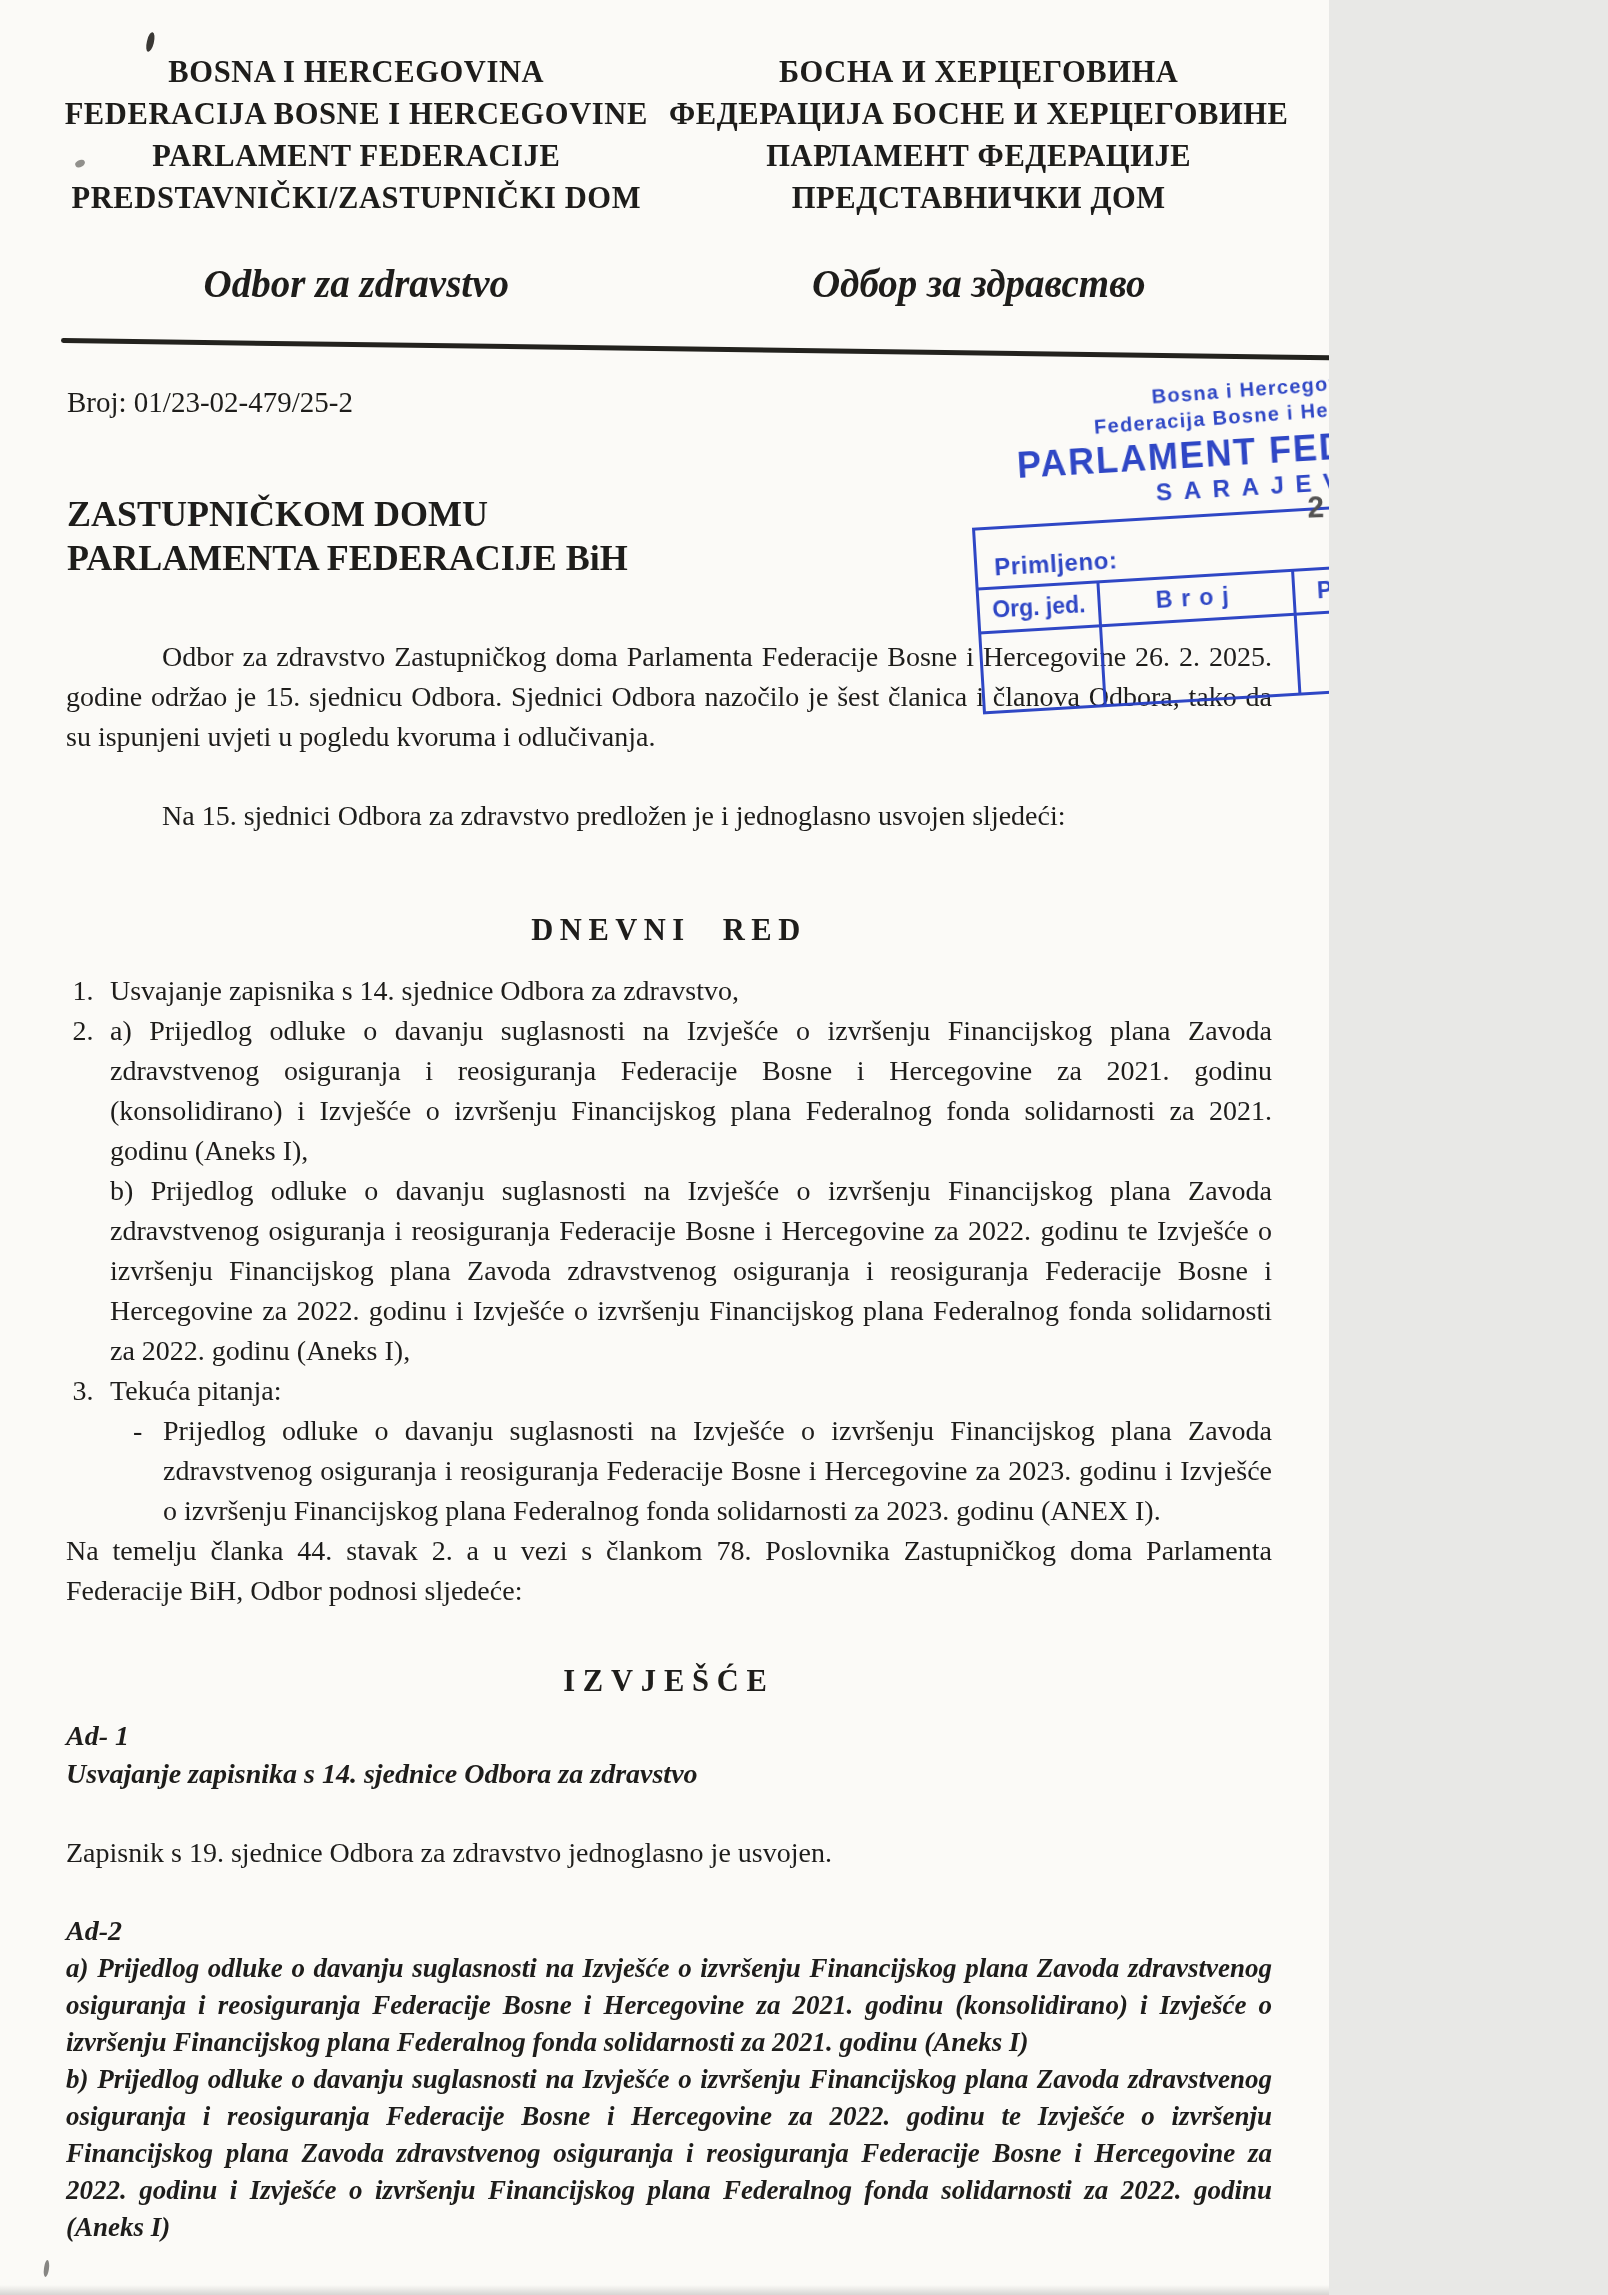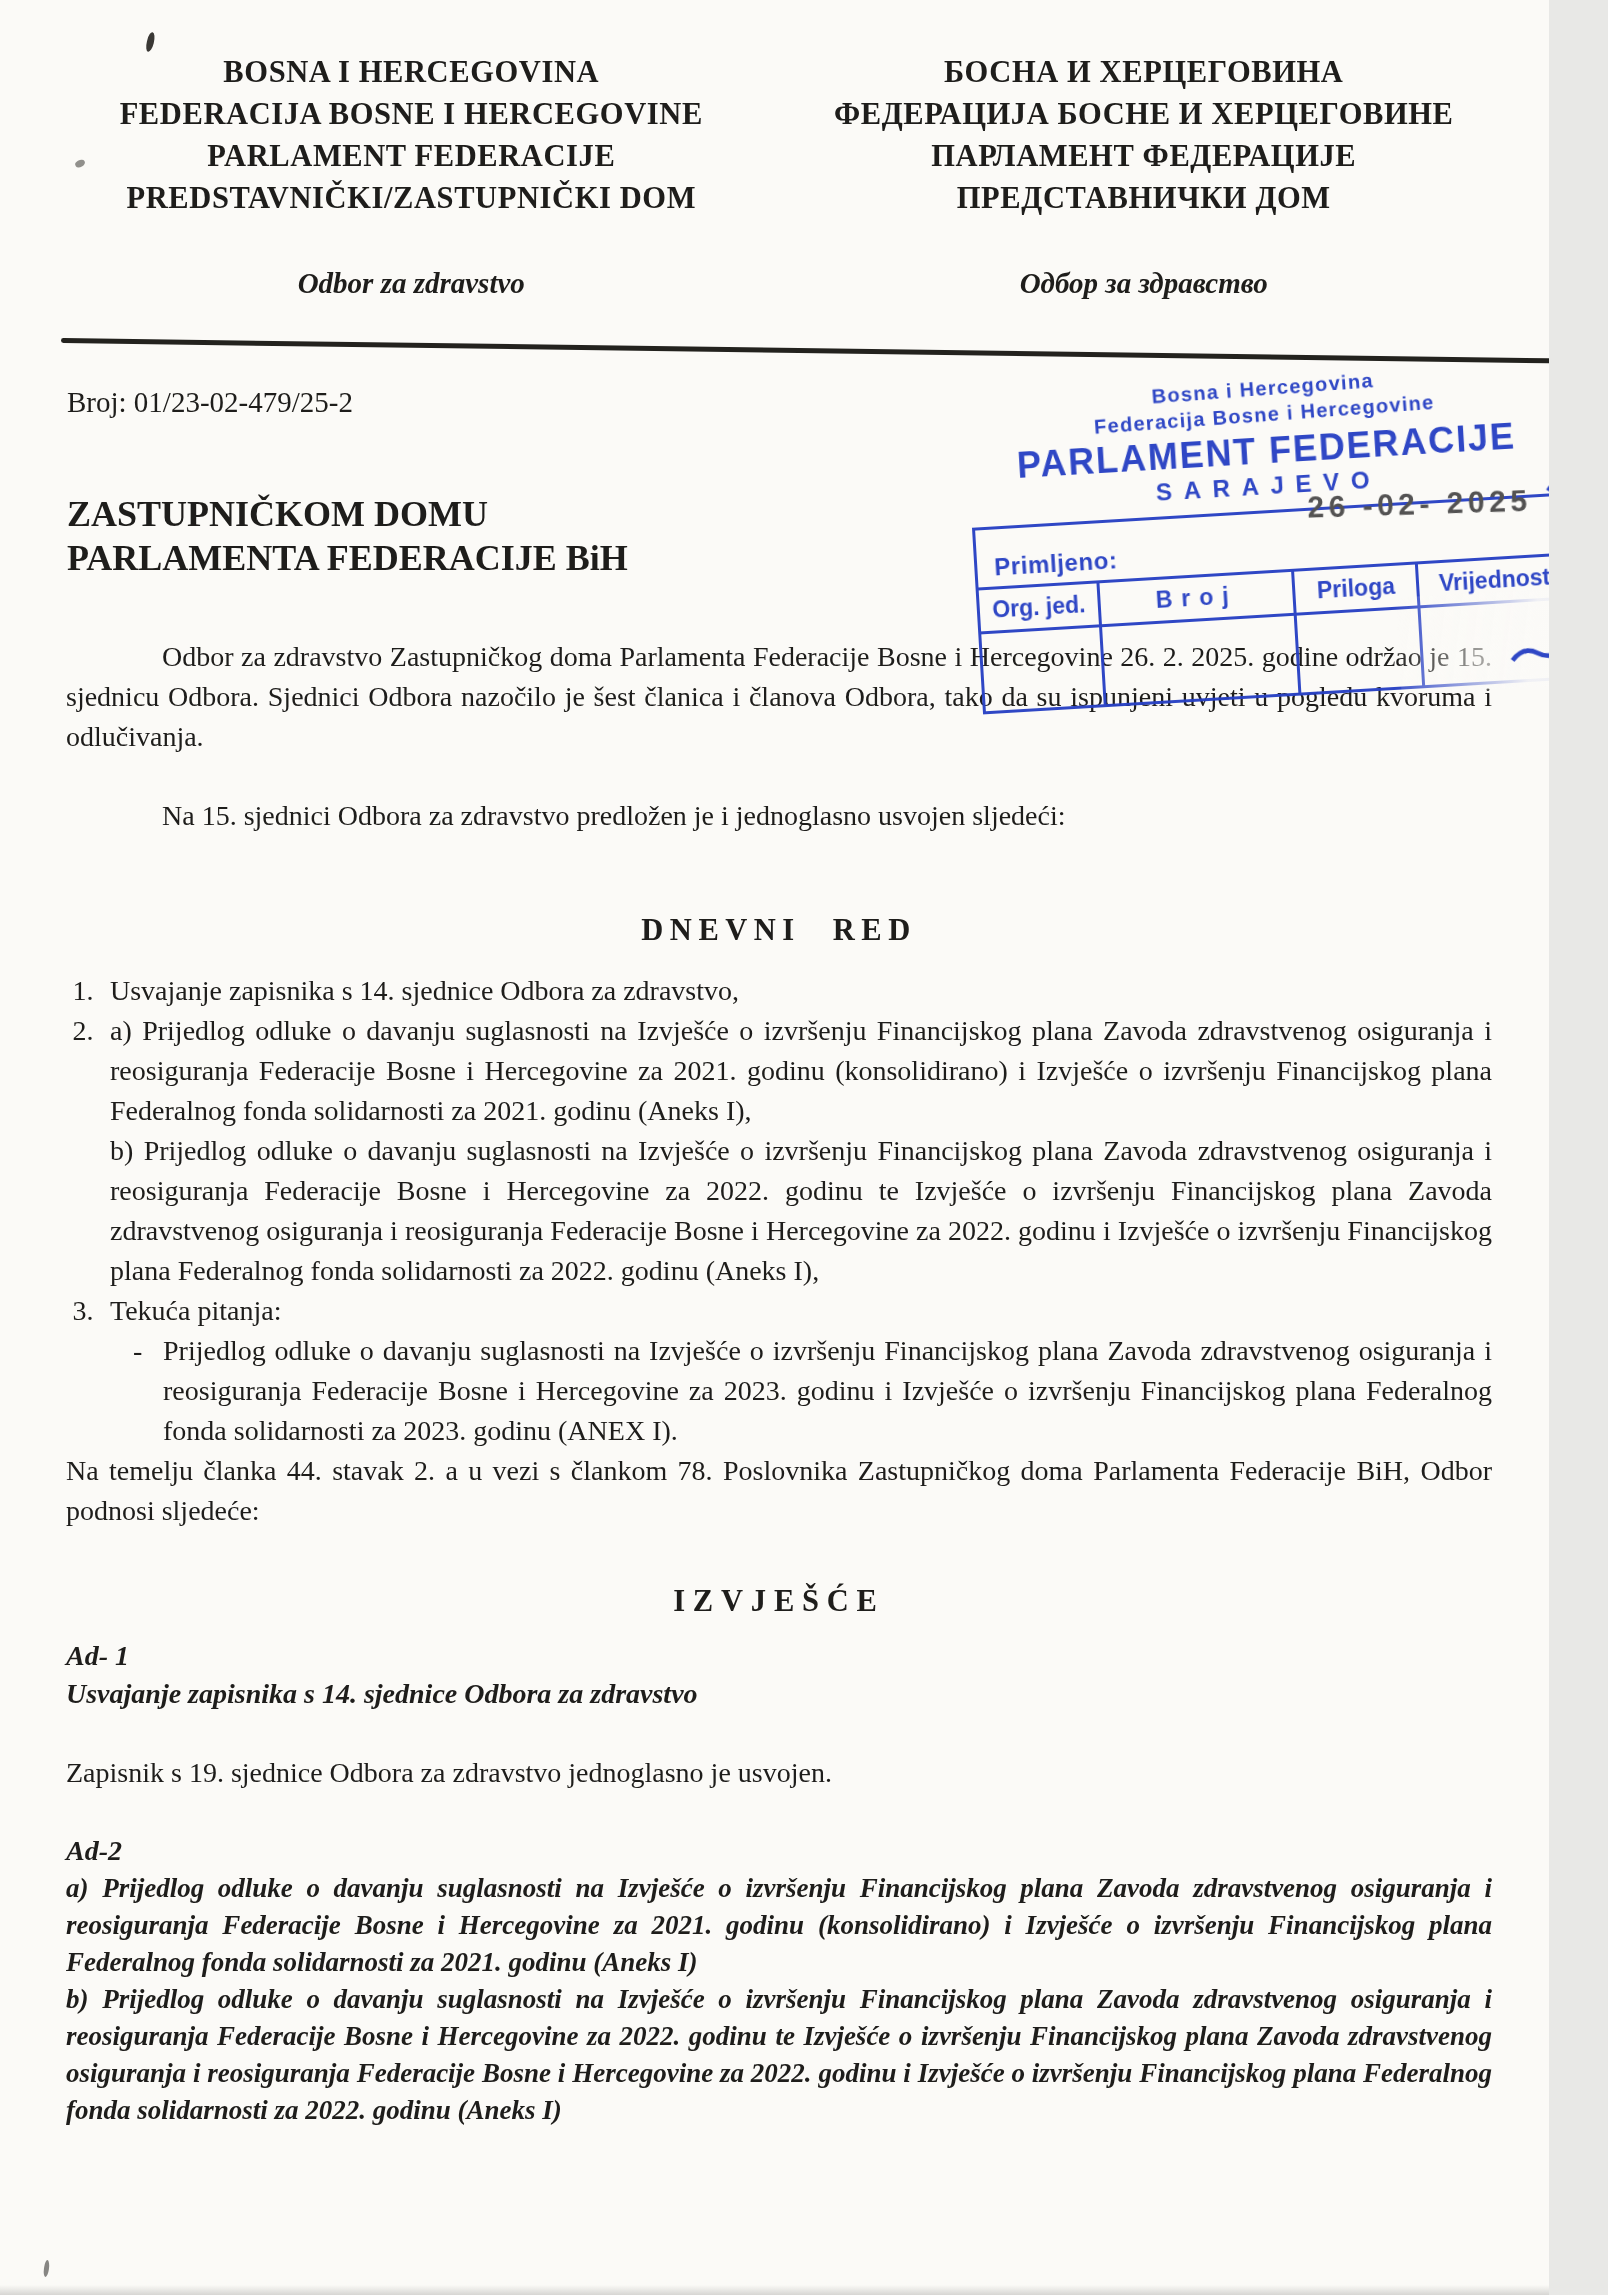--- a/index.html
+++ b/index.html
@@ -4,36 +4,36 @@
 <style>
   :root{
     --text-ink:#1e1d1b;
     --stamp-blue:#2740c4;
     --date-ink:#4d4c4c;
     --paper:#fbfaf7;
   }
   html,body{margin:0;padding:0;background:#e8e8e6;}
   .page{
     position:relative;
-    width:1549px;height:2295px;
+    width:1329px;height:2295px;
     background:var(--paper);
     color:var(--text-ink);
     font-family:"Liberation Serif","DejaVu Serif",serif;
     overflow:hidden;
   }
   .page::after{
     content:"";position:absolute;left:0;right:0;bottom:0;height:10.4px;
     background:linear-gradient(to top,rgba(120,120,118,.28),rgba(120,120,118,0));
     pointer-events:none;
   }
   
   .header{display:flex;padding:51px 39px 0 45px;}
   .hcol{flex:1;text-align:center;}
   .org-line{font-weight:bold;font-size:30.5px;line-height:42px;letter-spacing:0.6px;}
-  .subtitle{margin-top:45px;font-weight:bold;font-style:italic;font-size:29px;line-height:39px;}
+  .subtitle{margin-top:45px;font-weight:bold;font-style:italic;font-size:39px;line-height:39px;}
   .rule{
     position:absolute;left:61px;top:338px;width:1511px;height:4.5px;
     background:#23221e;border-radius:2.6px;
     transform:rotate(0.78deg);transform-origin:left center;
   }
   
   .meta{margin-top:78px;padding-left:67px;font-size:29px;line-height:43px;}
   
   .recipient{margin-top:68px;padding-left:67px;font-weight:bold;font-size:36px;line-height:44px;}
   

